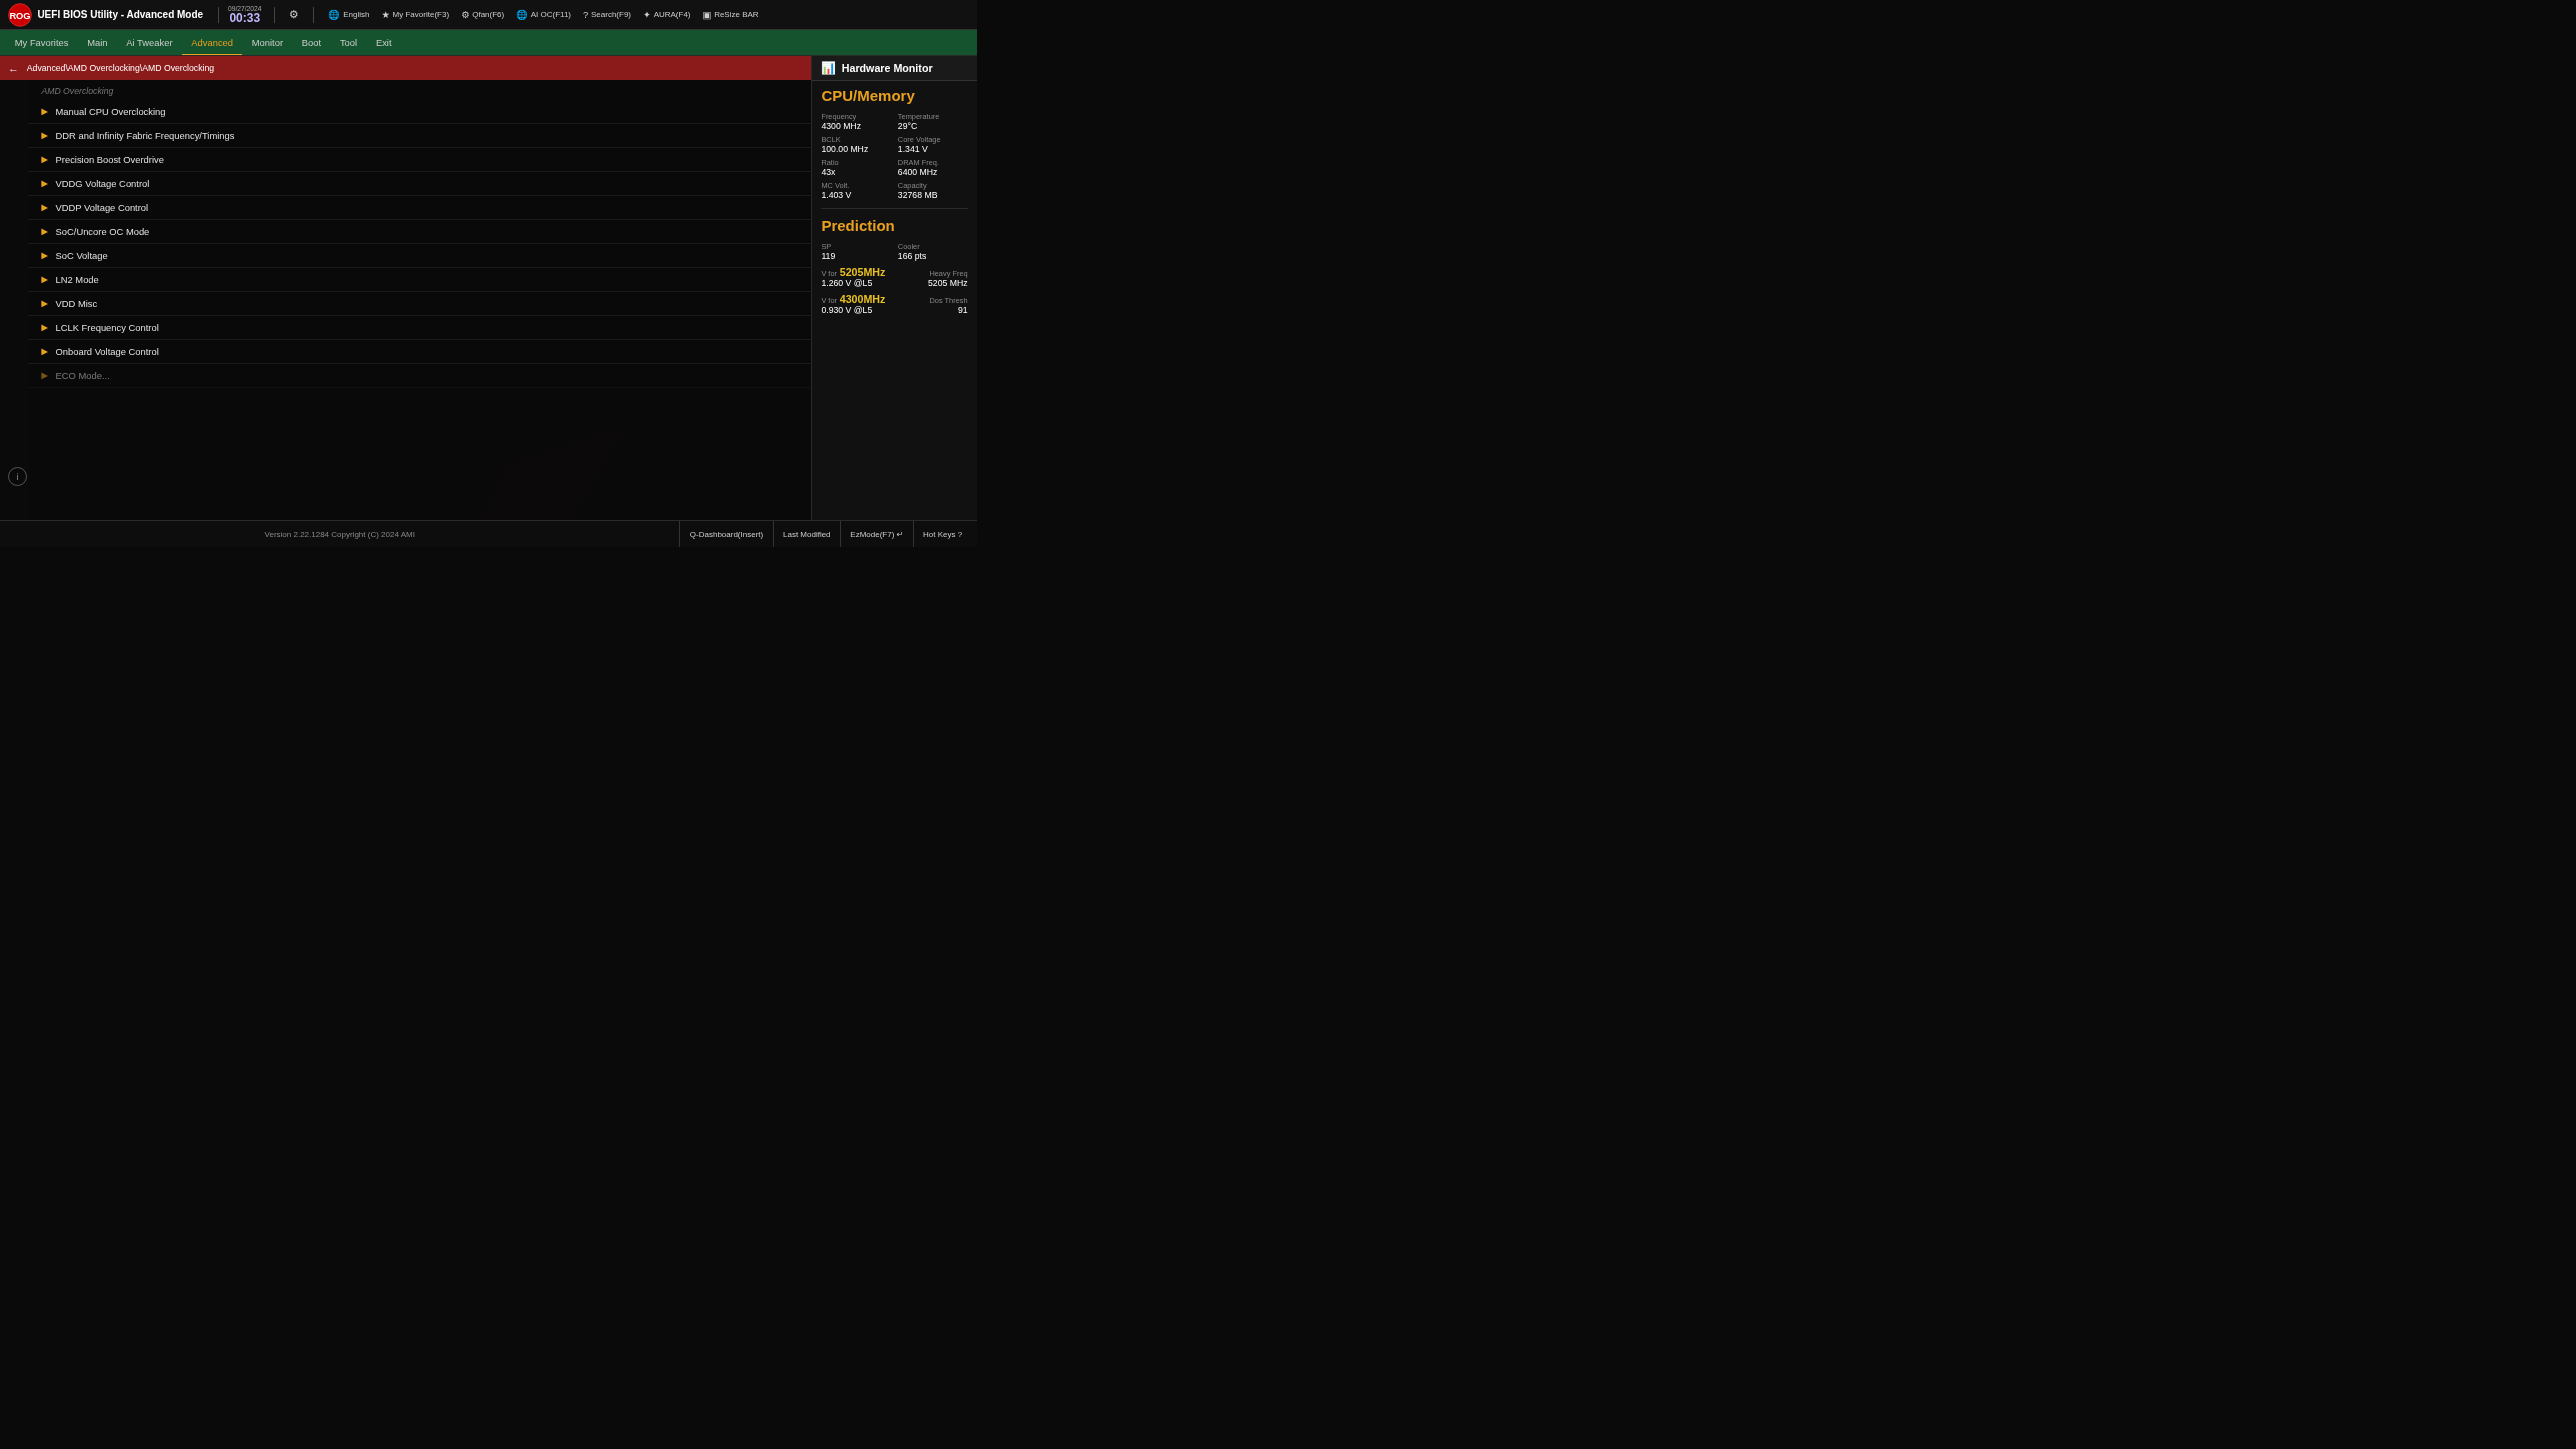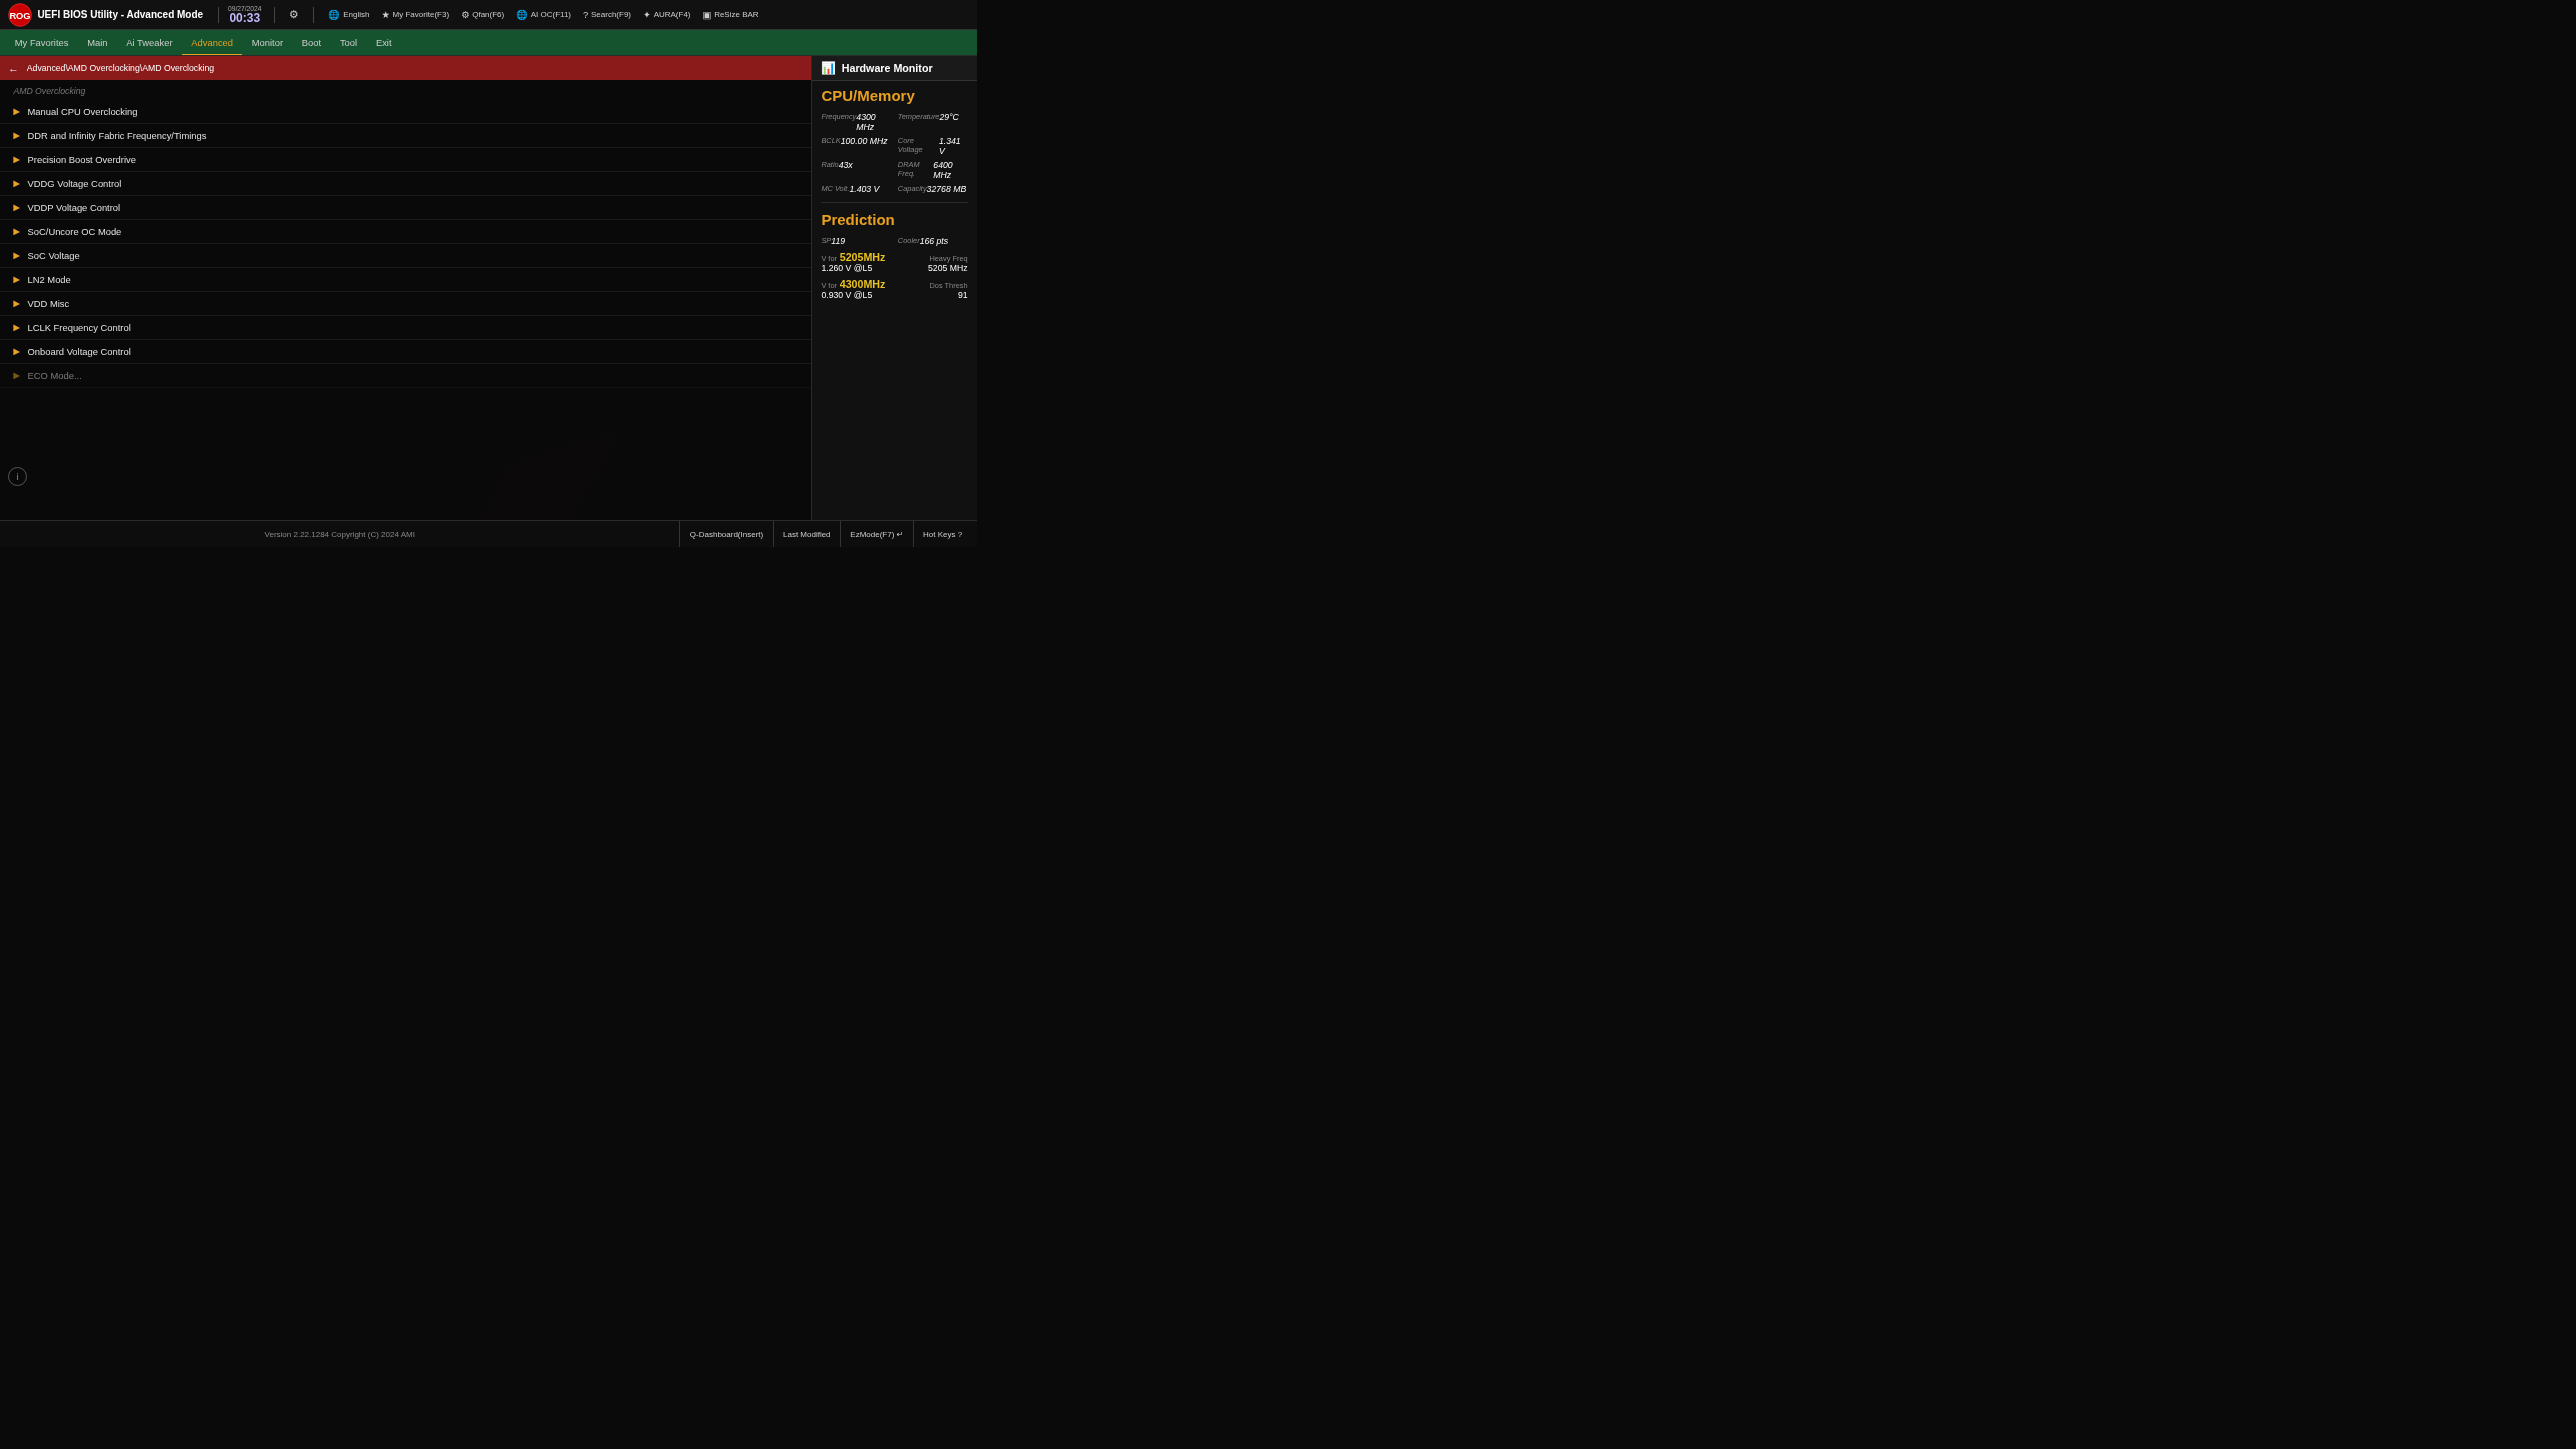--- a/index.html
+++ b/index.html
@@ -189,20 +189,21 @@
     .breadcrumb-text {
       color: #fff;
       font-size: 8.7px;
     }
 
     
     .content-section {
       background: rgba(10, 10, 10, 0.95);
       flex: 1;
       padding: 0;
+      margin-left: 28px;
     }
 
     .section-header {
       padding: 6.7px 13.4px 4px;
       color: #777;
       font-size: 8.7px;
       font-style: italic;
     }
 
     .menu-item {
@@ -263,21 +264,21 @@
     }
 
     .hw-grid {
       display: grid;
       grid-template-columns: 1fr 1fr;
       gap: 4px 6.7px;
     }
 
     .hw-item {
       display: flex;
-      font-style: italic;
+      flex-direction: column;
     }
 
     .hw-item-label {
       color: #888;
       font-size: 7.4px;
     }
 
     .hw-item-value {
       color: #fff;
       font-size: 8.7px;

